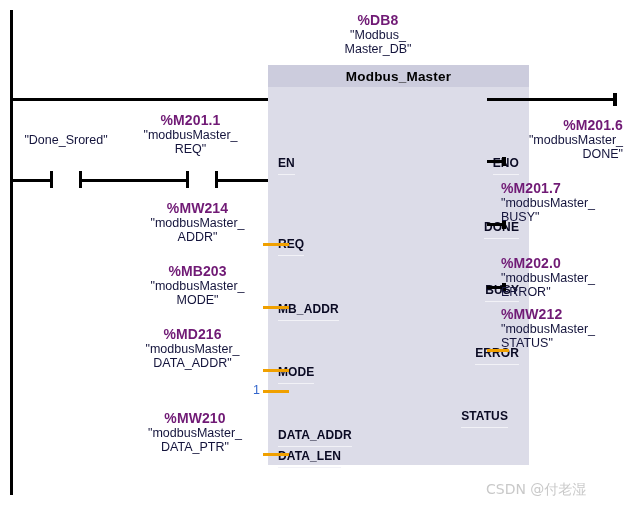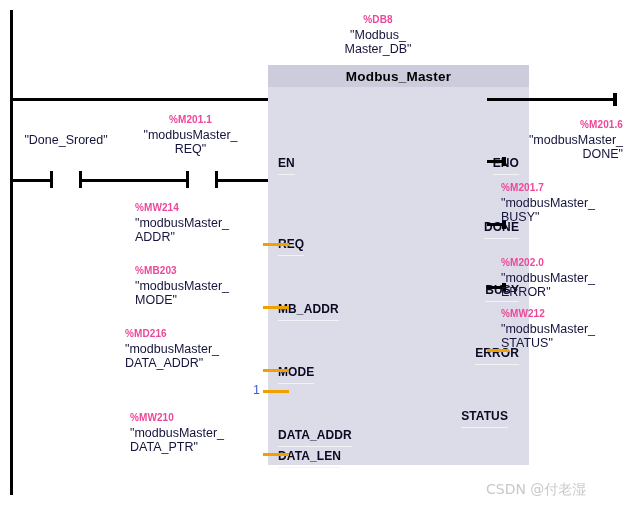--- a/index.html
+++ b/index.html
@@ -40,25 +40,25 @@
   }
   .pin.left{text-align:left;}
   .pin.right{text-align:left;}
   .pin u.ul{
     position:absolute;left:0;right:0;bottom:-5px;height:1.5px;
     background:#f2f2f7;display:block;
   }
 
   
   .operand{
-    position:absolute;text-align:left;white-space:nowrap;line-height:14.5px;
+    position:absolute;text-align:center;white-space:nowrap;line-height:14.5px;
   }
   .operand.ctr{text-align:center;}
   .addr{
-    display:block;font-size:10px;font-weight:bold;color:#ec4899;
+    display:block;font-size:14px;font-weight:bold;color:#701a75;
     letter-spacing:.1px;
   }
   .sym{
     display:block;font-size:12.5px;color:#14143c;letter-spacing:0;
   }
   .lit{
     position:absolute;font-size:12.5px;color:#3366cc;text-align:right;
     white-space:nowrap;
   }
 

